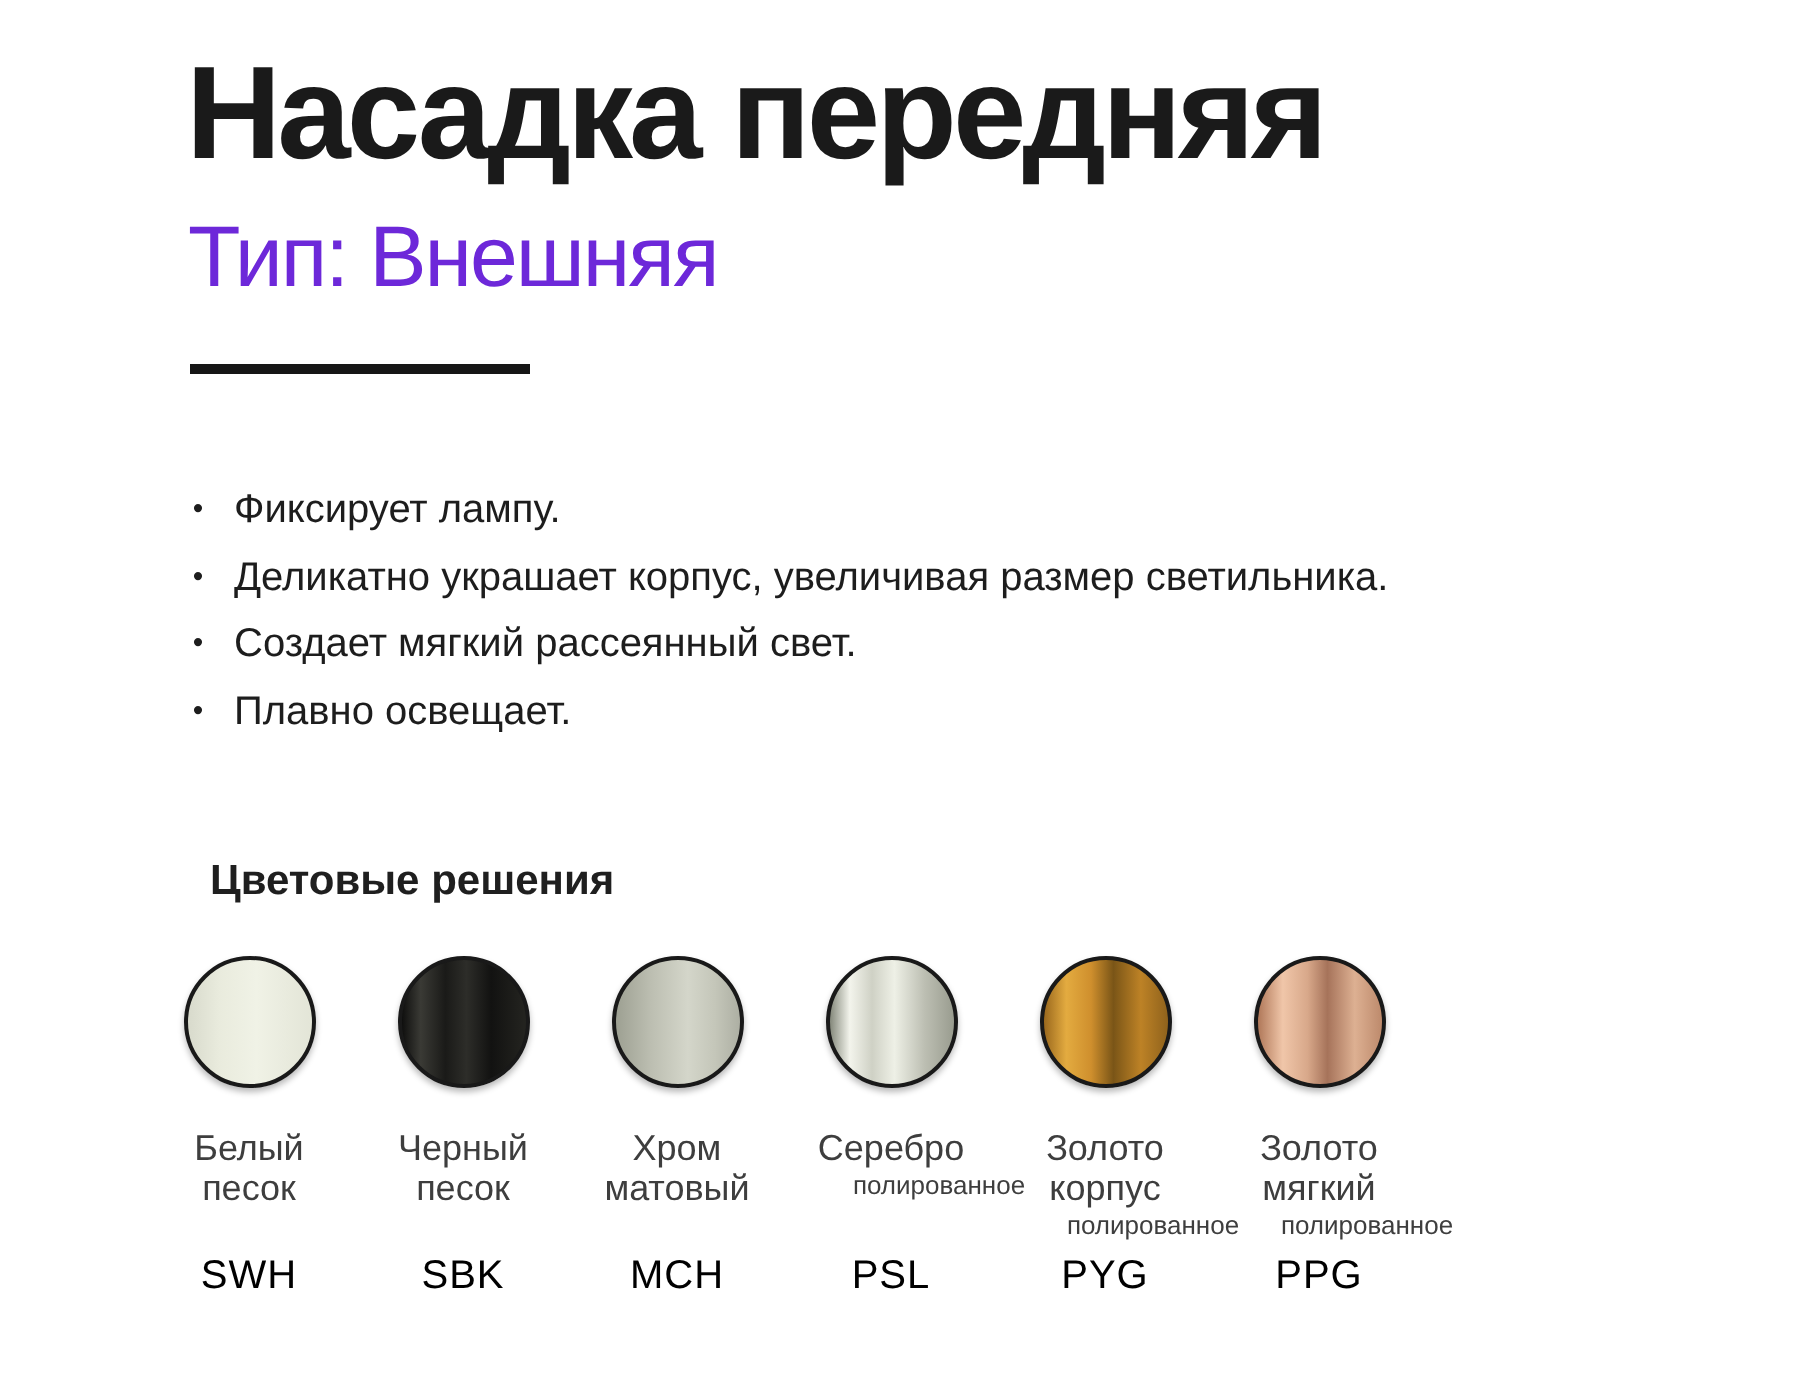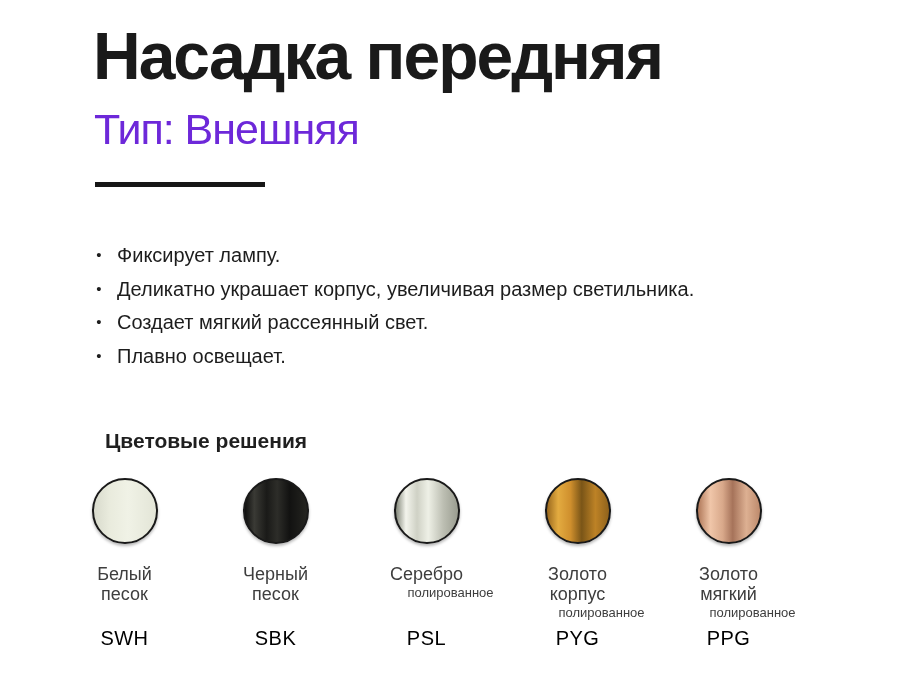--- a/index.html
+++ b/index.html
@@ -41,21 +41,20 @@
   }
 
   .colors-heading {
     position:absolute; left:105px; top:429px;
     font-size:21px; font-weight:700; color:#1f1f1f;
   }
 
   .swatch-grid {
     position:absolute; left:71px; top:478px;
     display:flex;
-    gap:44px;
   }
   .swatch-col {
     width:107px;
     display:flex; flex-direction:column; align-items:center;
   }
   .swatch-circle {
     width:62px; height:62px;
     border-radius:50%;
     border:2px solid #191919;
     box-shadow:0 2px 3px rgba(0,0,0,0.28);
@@ -113,20 +112,28 @@
       </div>
       <div class="swatch-col">
         <div class="swatch-circle" style="background: linear-gradient(90deg, rgb(15, 15, 14) 0%, rgb(58, 58, 53) 15%, rgb(26, 26, 24) 35%, rgb(45, 45, 41) 52%, rgb(18, 18, 17) 72%, rgb(36, 36, 32) 100%);"></div>
         <div class="swatch-label">
           <div class="label-line">Черный</div>
           <div class="label-line">песок</div>
         </div>
         <div class="swatch-code">SBK</div>
       </div>
       <div class="swatch-col">
+        <div class="swatch-circle" style="background: linear-gradient(90deg, rgb(157, 160, 146) 0%, rgb(188, 190, 177) 28%, rgb(212, 214, 202) 58%, rgb(196, 198, 185) 80%, rgb(173, 175, 163) 100%);"></div>
+        <div class="swatch-label">
+          <div class="label-line">Хром</div>
+          <div class="label-line">матовый</div>
+        </div>
+        <div class="swatch-code">MCH</div>
+      </div>
+      <div class="swatch-col">
         <div class="swatch-circle" style="background: linear-gradient(90deg, rgb(132, 136, 123) 0%, rgb(243, 244, 236) 16%, rgb(207, 209, 197) 34%, rgb(238, 240, 230) 52%, rgb(189, 191, 179) 76%, rgb(153, 156, 143) 100%);"></div>
         <div class="swatch-label">
           <div class="label-line">Серебро</div>
           <div class="label-small">полированное</div>
         </div>
         <div class="swatch-code">PSL</div>
       </div>
       <div class="swatch-col">
         <div class="swatch-circle" style="background: linear-gradient(90deg, rgb(154, 104, 29) 0%, rgb(227, 171, 64) 18%, rgb(207, 143, 45) 38%, rgb(122, 85, 23) 56%, rgb(189, 130, 38) 78%, rgb(143, 98, 28) 100%);"></div>
         <div class="swatch-label">

